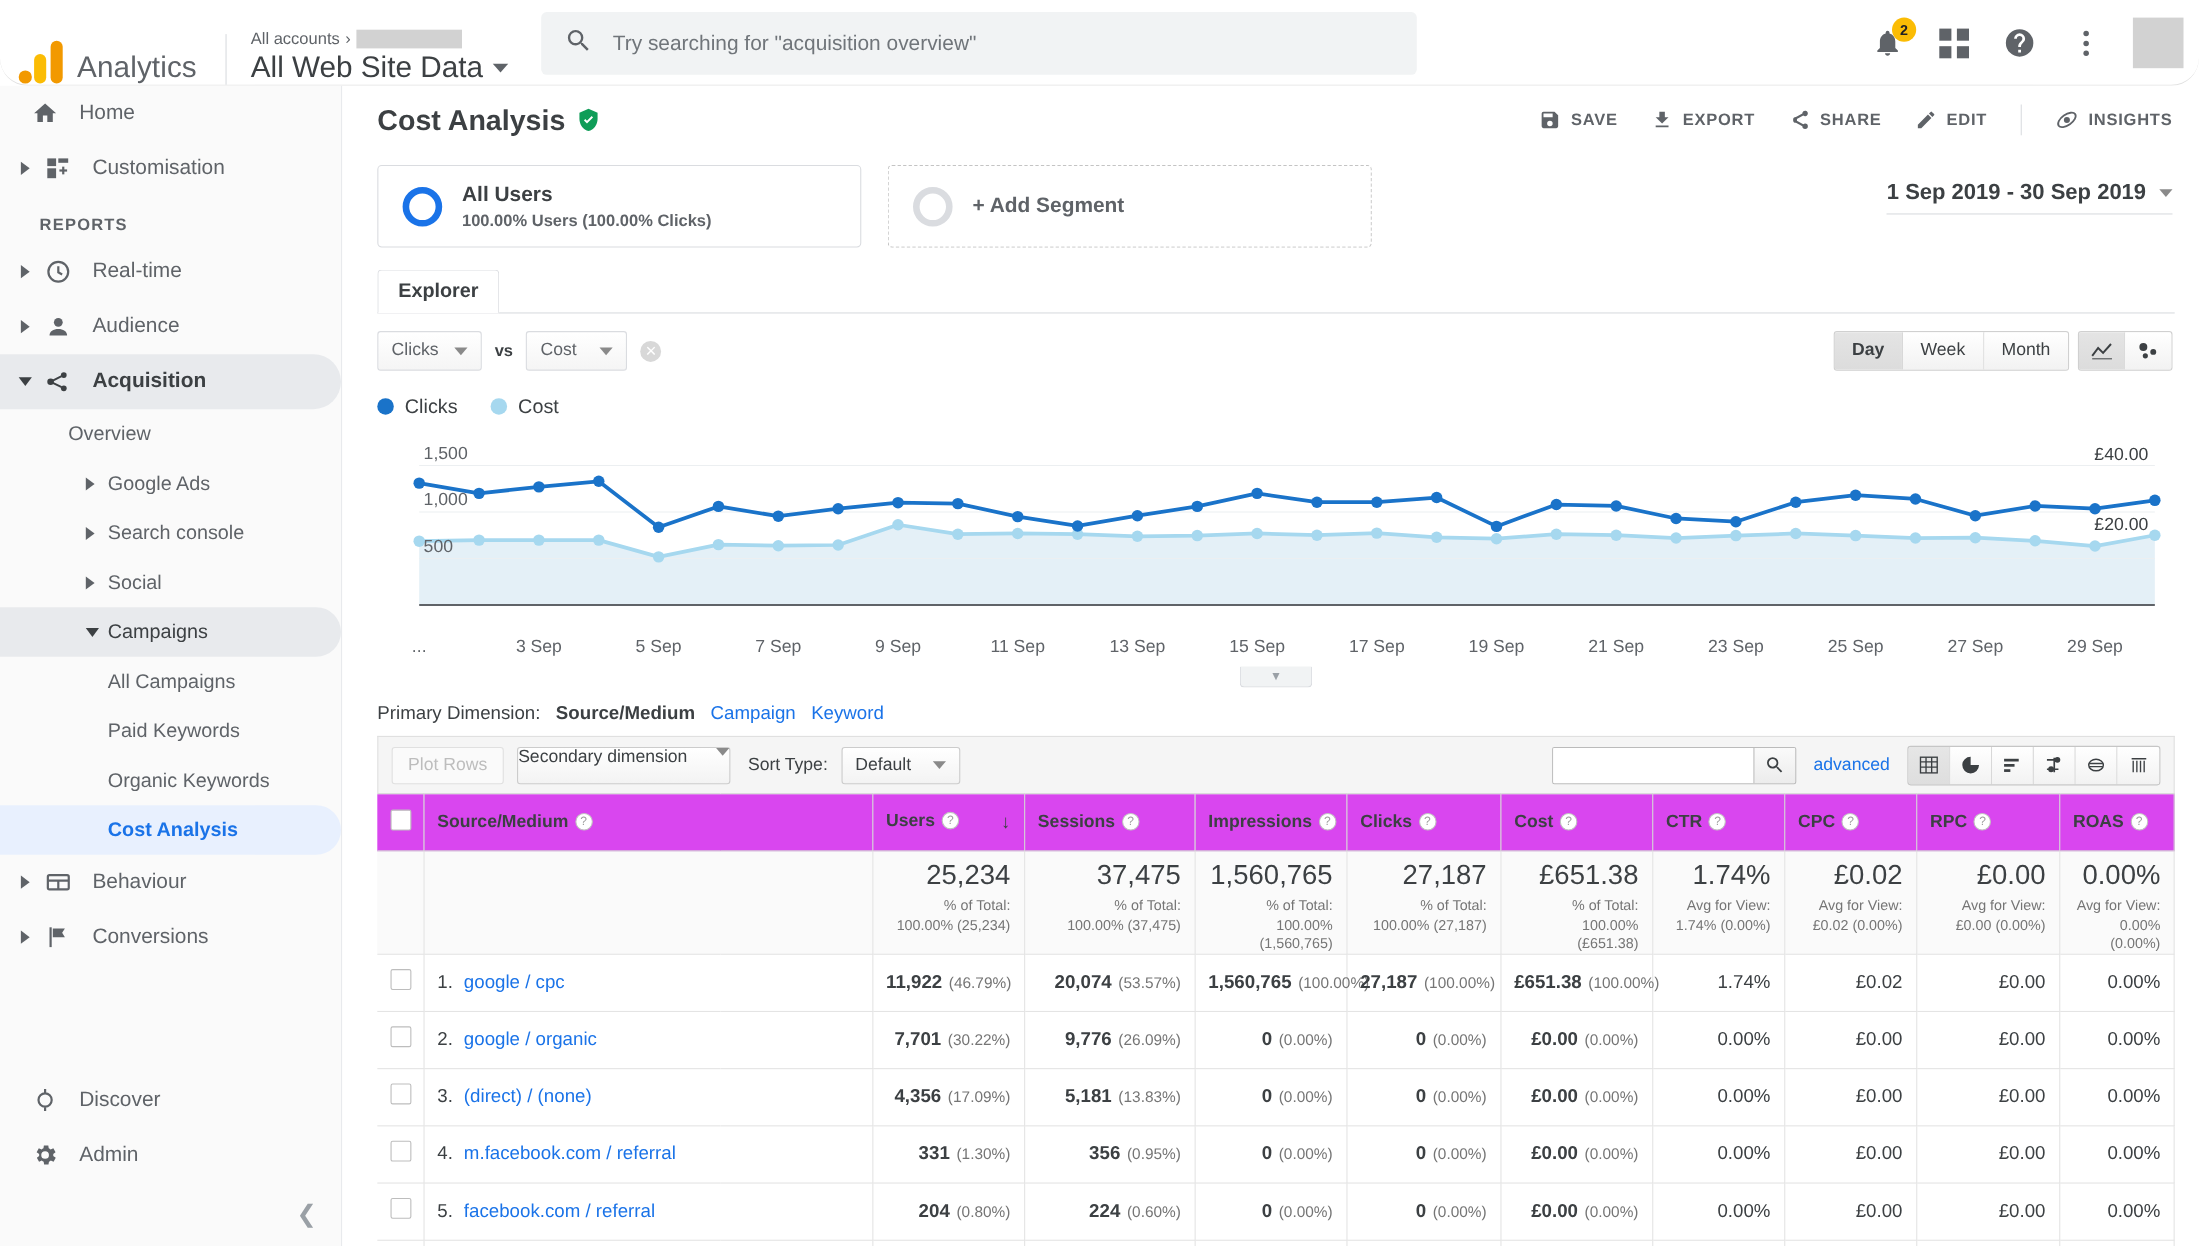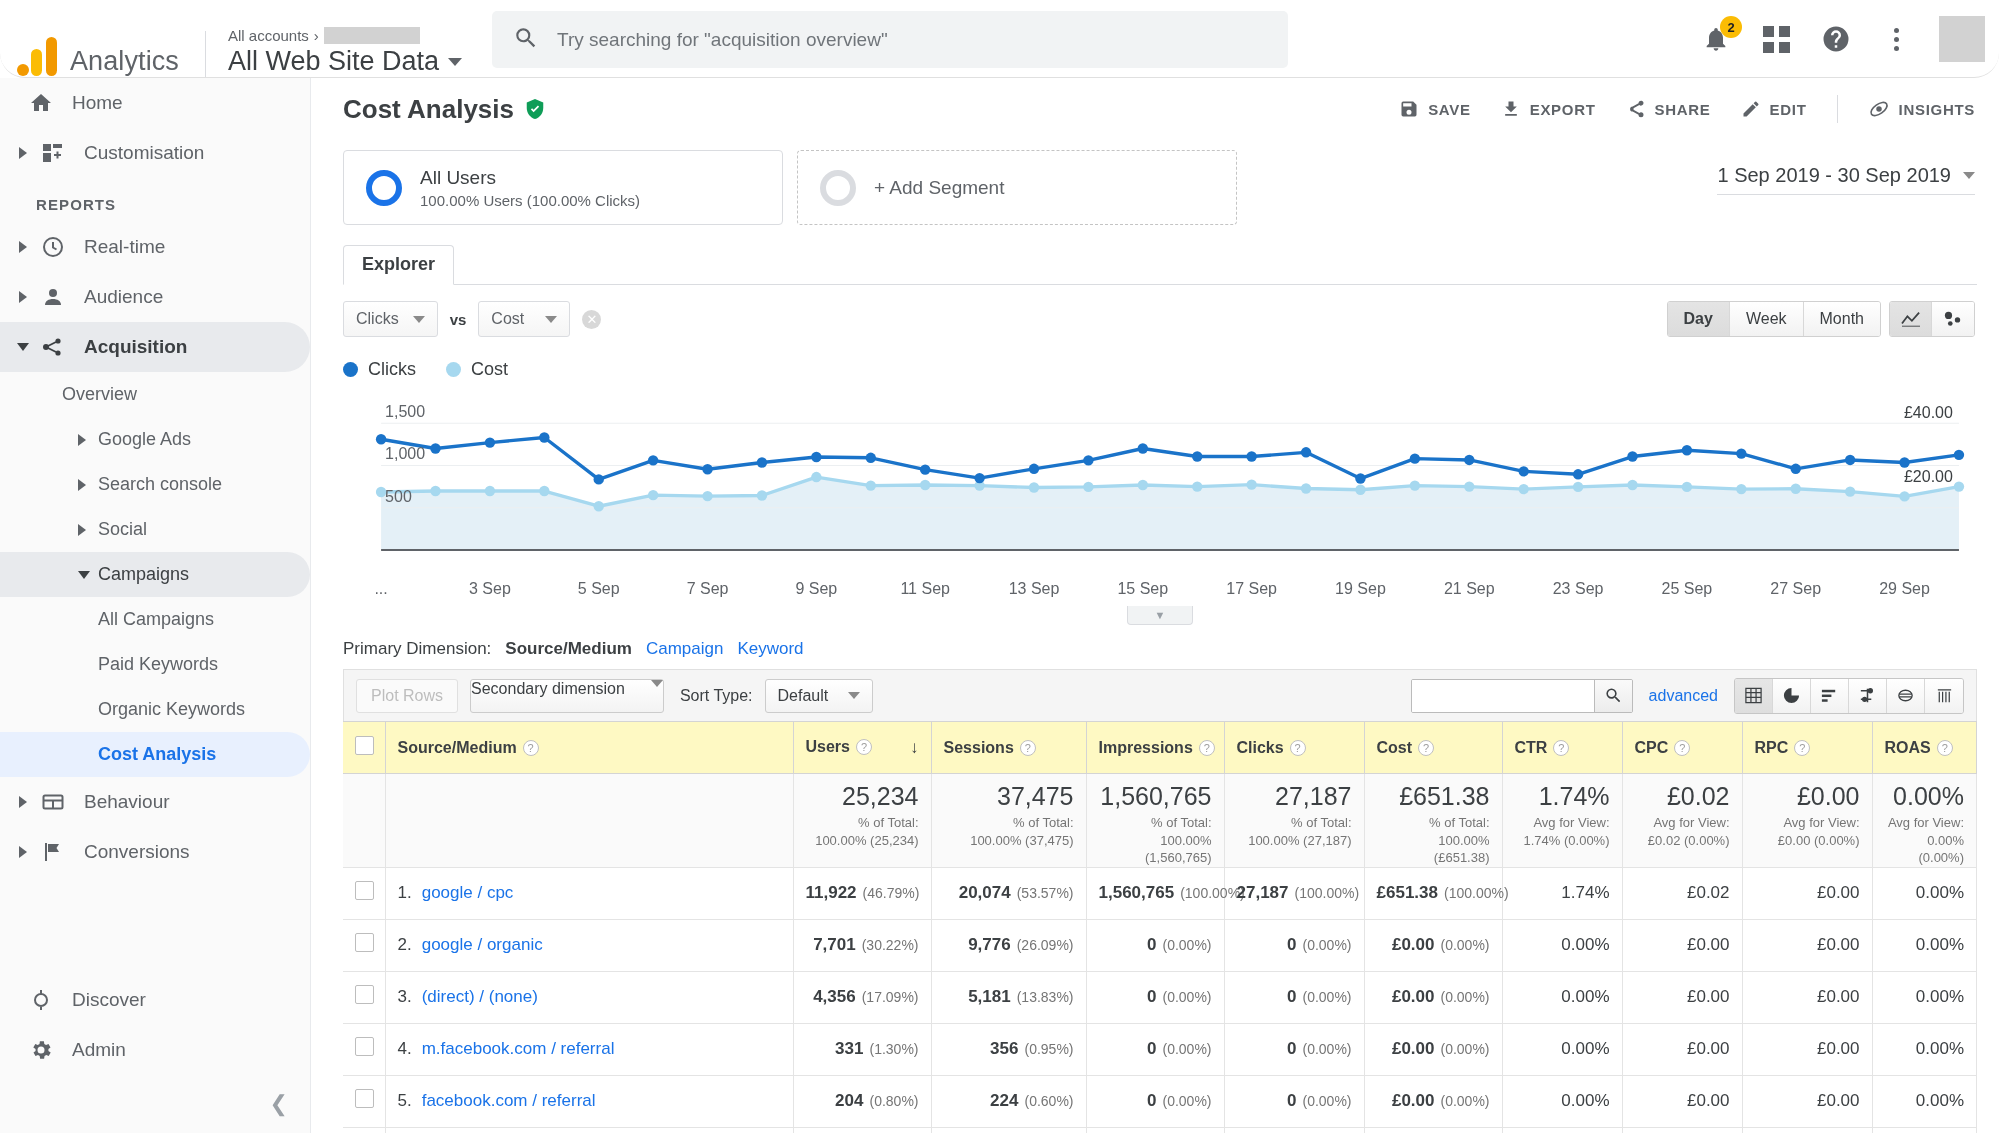--- a/index.html
+++ b/index.html
@@ -88,21 +88,21 @@
   .actions { margin-left: auto; display: flex; align-items: center; gap: 30px; }
   .action {
     display: flex; align-items: center; gap: 9px; font-size: 15px; color: #5f6368;
     letter-spacing: .7px; cursor: pointer; font-weight: bold;
   }
   .act-divider { width: 1px; height: 28px; background: #dadce0; }
 
   .scrollarea { flex: 1; overflow: hidden; padding: 0 22px 0 32px; }
 
   
-  .segrow { display: flex; gap: 14px; margin-top: 10px; position: relative; }
+  .segrow { display: flex; gap: 24px; margin-top: 10px; position: relative; font-weight: bold; }
   .segcard {
     width: 440px; height: 75px; border: 1px solid #dadce0; border-radius: 4px;
     display: flex; align-items: center; padding-left: 22px; gap: 18px; background:#fff; cursor:pointer;
   }
   .segcard.add { border: 1px dashed #c4c4c4; }
   .ring { width: 36px; height: 36px; border-radius: 50%; border: 6px solid #1a73e8; }
   .ring.grey { border-color: #dadce0; }
   .seg-t1 { font-size: 19px; color: #3c4043; }
   .seg-t2 { font-size: 15px; color: #5f6368; margin-top: 3px; }
   .seg-add-label { font-size: 19px; color: #5f6368; }
@@ -190,21 +190,21 @@
   .advanced { color: #1a73e8; font-size: 16px; cursor: pointer; }
   .viewicons { display: flex; border: 1px solid #c6c6c6; border-radius: 3px; overflow: hidden; }
   .viewicons div { width: 38px; height: 34px; display: flex; align-items: center; justify-content: center;
     background: linear-gradient(#fff,#f2f2f2); border-right: 1px solid #d8d8d8; cursor: pointer; }
   .viewicons div:last-child { border-right: none; }
   .viewicons div.on { background: linear-gradient(#e6e6e6,#dedede); }
 
   
   table.dt { width: 100%; border-collapse: collapse; table-layout: fixed; }
   table.dt th {
-    background: #fef9c3; height: 52px; font-size: 16px; color: #3c4043; font-weight: bold;
+    background: #d946ef; height: 52px; font-size: 16px; color: #3c4043; font-weight: bold;
     text-align: left; padding: 0 12px; border-right: 1px solid #d4d4d4; border-top: 1px solid #d4d4d4;
     border-bottom: 1px solid #d4d4d4; vertical-align: middle; white-space: nowrap; margin-left: 43px;
   }
   .qmark {
     display: inline-flex; width: 16px; height: 16px; border-radius: 50%; background: #fff; border: 1px solid #c0c0c0;
     color: #9e9e9e; font-size: 11px; align-items: center; justify-content: center; margin-left: 6px; vertical-align: middle;
     font-weight: normal;
   }
   .sortarrow { float: right; color: #3c4043; font-size: 17px; }
   td.totnum, td.num { text-align: right; }

